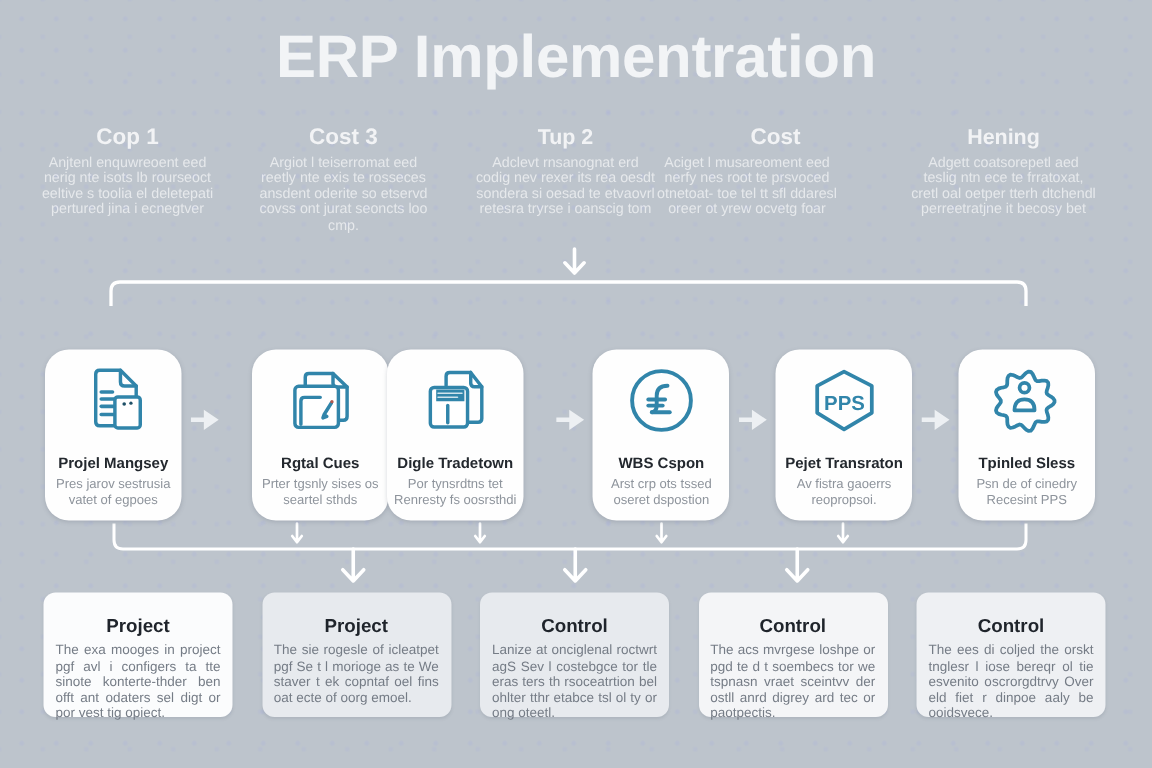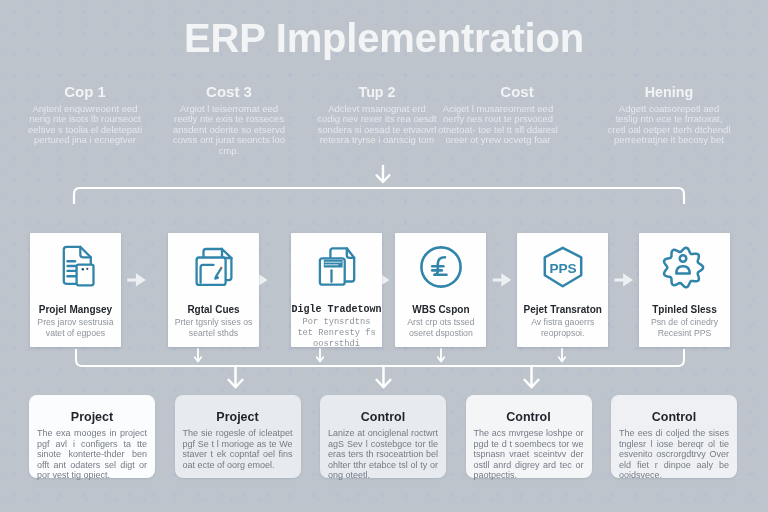--- a/index.html
+++ b/index.html
@@ -1,21 +1,21 @@
 <!DOCTYPE html>
 <html><head>
 <meta charset="utf-8">
 <style>
 html,body{margin:0;padding:0;}
 body{width:768px;height:512px;background-color:#bdc4cc;background-image:radial-gradient(circle, rgba(150,158,235,0.14) 1px, rgba(150,158,235,0) 2.2px),radial-gradient(circle, rgba(150,158,235,0.11) 1px, rgba(150,158,235,0) 2.2px);background-size:23px 21px,29px 25px;background-position:3px 2px,14px 12px;font-family:"Liberation Sans",sans-serif;position:relative;overflow:hidden;}
 .abs{position:absolute;}
 .title{left:0;top:16px;width:768px;text-align:center;color:#f2f4f6;font-size:40px;font-weight:bold;letter-spacing:-0.2px;}
 .colhead{width:140px;text-align:center;color:rgba(255,255,255,0.80);font-size:15px;font-weight:bold;top:83px;}
 .colbody{width:124px;text-align:center;color:rgba(255,255,255,0.62);font-size:9.5px;line-height:10.4px;top:104px;}
-.card{top:233px;width:91px;height:114px;background:#fefefe;border-radius:1px;box-shadow:0 1px 3px rgba(90,100,115,0.25);text-align:center;}
+.card{top:233px;width:91px;height:114px;background:#fefefe;border-radius:16px;box-shadow:0 1px 3px rgba(90,100,115,0.25);text-align:center;}
 .cicon{position:absolute;top:11px;left:0;right:0;height:46px;display:flex;align-items:center;justify-content:center;}
 .ctitle{position:absolute;top:70.5px;left:0;right:0;font-size:10px;font-weight:bold;color:#23282e;}
 .cbody{position:absolute;top:84px;left:3px;right:3px;font-size:8.7px;color:#8e949c;line-height:10.8px;}
 .bbox{top:395px;width:126px;height:83px;border-radius:8px;box-shadow:0 1px 2px rgba(90,100,115,0.15);}
 .bhead{text-align:center;font-size:12.5px;font-weight:bold;color:#1f242b;margin-top:15px;}
 .bbody{font-size:9px;color:#757c86;line-height:10.5px;margin:4px 8px 0 8px;}
 .jl{text-align-last:justify;text-align:justify;}
 svg.lines{left:0;top:0;}
 .colbody,.cbody,.bbody{filter:blur(0.5px);} .colhead{filter:blur(0.4px);} .ctitle,.bhead{filter:blur(0.3px);}
 </style>
@@ -97,21 +97,21 @@
       <rect x="5.6" y="13.5" width="29" height="27.4" rx="2.5" fill="#ffffff"></rect>
       <path d="M22.5,20.9 H12 Q9.6,20.9 9.6,23.4 V38.8"></path>
       <path d="M30,24.5 L25,32.5 M24.3,34.6 L25,32.5 L26.9,33.6 Z"></path>
       <circle cx="30.3" cy="23.8" r="1.1" fill="#b4574b" stroke="none"></circle>
     </svg>
   </div>
   <div class="ctitle">Rgtal Cues</div>
   <div class="cbody">Prter tgsnly sises os seartel sthds</div>
 </div>
 
-<div class="abs card" style="left:291px;font-family:Liberation Mono, monospace;">
+<div class="abs card" style="left:258px;">
   <div class="cicon">
     <svg width="46" height="46" viewBox="0 0 46 46" fill="none" stroke="#3185aa" stroke-width="2.3" stroke-linejoin="round" stroke-linecap="round">
       <path d="M32.8,4.3 H18.9 Q16.4,4.3 16.4,6.8 V13 M40.2,13.8 V35 Q40.2,37.5 37.7,37.5 H31"></path>
       <path d="M32.8,4.3 L40.2,13.8 M32.8,4.3 V11.3 Q32.8,13.8 35.3,13.8 H40.2"></path>
       <rect x="5.9" y="14.3" width="24.8" height="26.4" rx="2.5" fill="#ffffff"></rect>
       <rect x="9.8" y="15.7" width="18.8" height="7.8" fill="#3185aa" stroke="none"></rect>
       <line x1="11" y1="18.2" x2="27" y2="18.2" stroke="#cfe3ec" stroke-width="1"></line>
       <line x1="11" y1="20.8" x2="24" y2="20.8" stroke="#cfe3ec" stroke-width="1"></line>
       <line x1="17.5" y1="26.3" x2="17.5" y2="37.8"></line>
     </svg>
@@ -192,19 +192,19 @@
       <div class="jl">The acs mvrgese loshpe or</div>
       <div class="jl">pgd te d t soembecs tor we</div>
       <div class="jl">tspnasn vraet sceintvv der</div>
       <div class="jl">ostll anrd digrey ard tec or</div>
       <div>paotpectis.</div>
     </div>
 </div>
 <div class="abs bbox" style="left:611px;background:#eef0f3;">
   <div class="bhead">Control</div>
   <div class="bbody">
-      <div class="jl">The ees di coljed the sises</div>
+      <div class="jl">The ees di coljed the orskt</div>
       <div class="jl">tnglesr l iose bereqr ol tie</div>
       <div class="jl">esvenito oscrorgdtrvy Over</div>
       <div class="jl">eld fiet r dinpoe aaly be</div>
       <div>ooidsvece.</div>
     </div>
 </div>
 
 </body></html>

